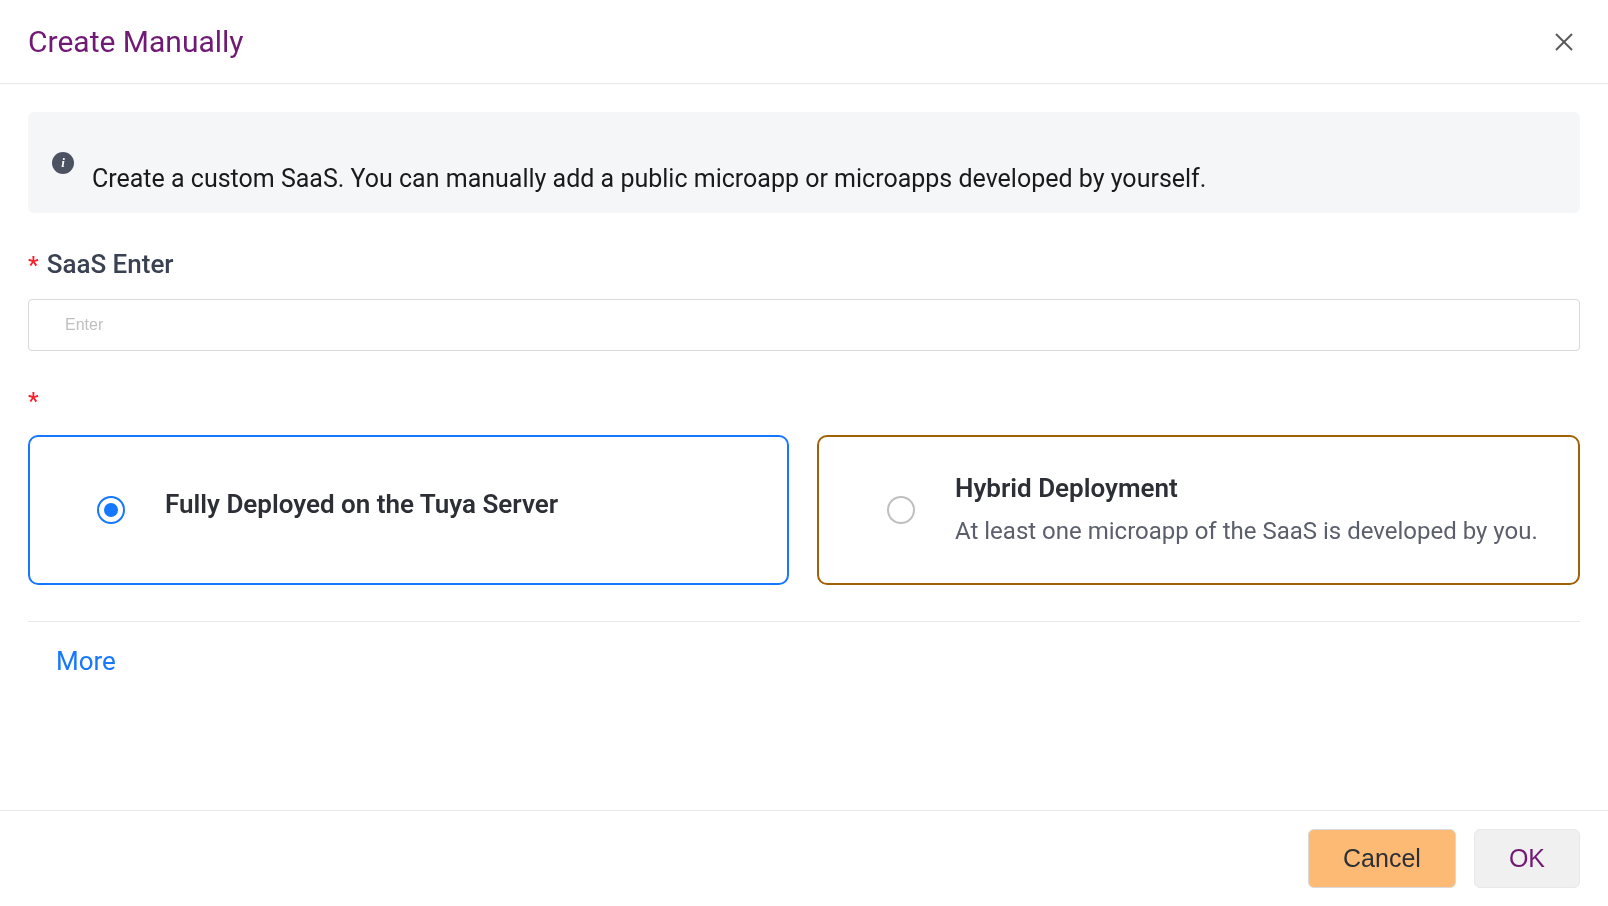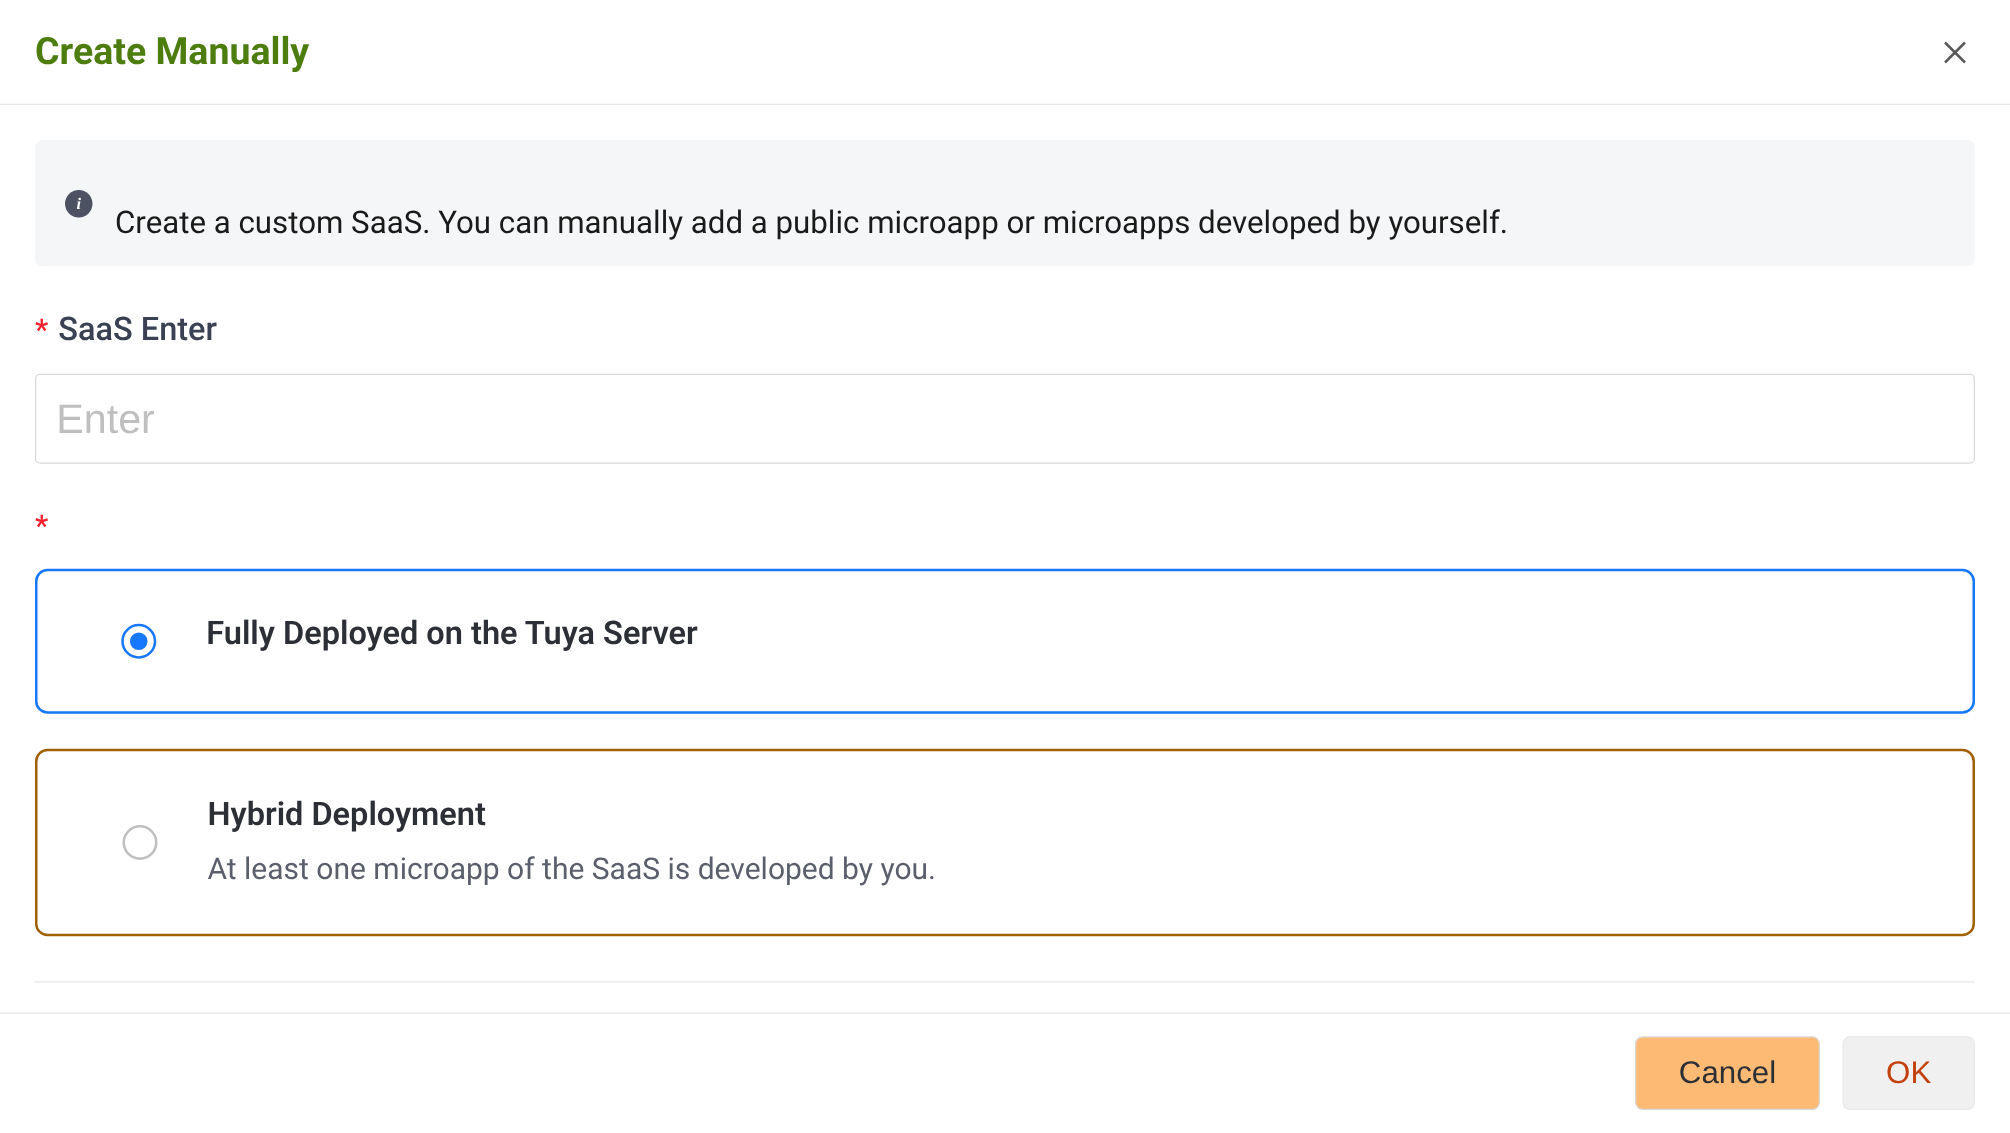--- a/index.html
+++ b/index.html
@@ -23,22 +23,22 @@
     }
     .modal-header {
       display: flex;
       justify-content: space-between;
       align-items: center;
       padding: 24px 28px 24px 28px;
       border-bottom: 1px solid #e8e8e8;
     }
     .modal-title {
       font-size: 30px;
-      font-weight: 700;
-      color: #4d7c0f;
+      font-weight: 400;
+      color: #701a75;
     }
     .close-btn {
       cursor: pointer;
       width: 32px;
       height: 32px;
       display: flex;
       align-items: center;
       justify-content: center;
       color: #595959;
     }
@@ -91,35 +91,34 @@
       font-weight: 500;
       margin-bottom: 20px;
     }
     .required {
       color: #f5222d;
       margin-right: 8px;
       font-size: 24px;
     }
     .text-input {
       width: 100%;
-      padding: 16px 16px;
-      font-size: 33px;
+      padding: 16px 36px;
+      font-size: 16px;
       border: 1px solid #d9d9d9;
       border-radius: 4px;
       background: #fff;
       outline: none;
       color: #1a1a1a;
     }
     .text-input::placeholder {
       color: #bfbfbf;
     }
     .deploy-options {
       display: flex;
       gap: 28px;
-      flex-direction: column;
     }
     .deploy-card {
       flex: 1;
       border: 2px solid #a16207;
       border-radius: 10px;
       padding: 36px 36px 36px 68px;
       display: flex;
       align-items: center;
       gap: 40px;
       cursor: pointer;
@@ -188,21 +187,21 @@
       font-size: 25px;
       padding: 14px 34px;
       border-radius: 6px;
       cursor: pointer;
       border: 1px solid #d9d9d9;
       background: #fdba74;
       color: #2c2f36;
     }
     .btn-ok {
       background: #f0f0f0;
-      color: #c2410c;
+      color: #701a75;
       border-color: #e8e8e8;
     }
   </style>
 </head>
 <body>
 
 <div class="modal">
   <div class="modal-header">
     <div class="modal-title">Create Manually</div>
     <div class="close-btn">

